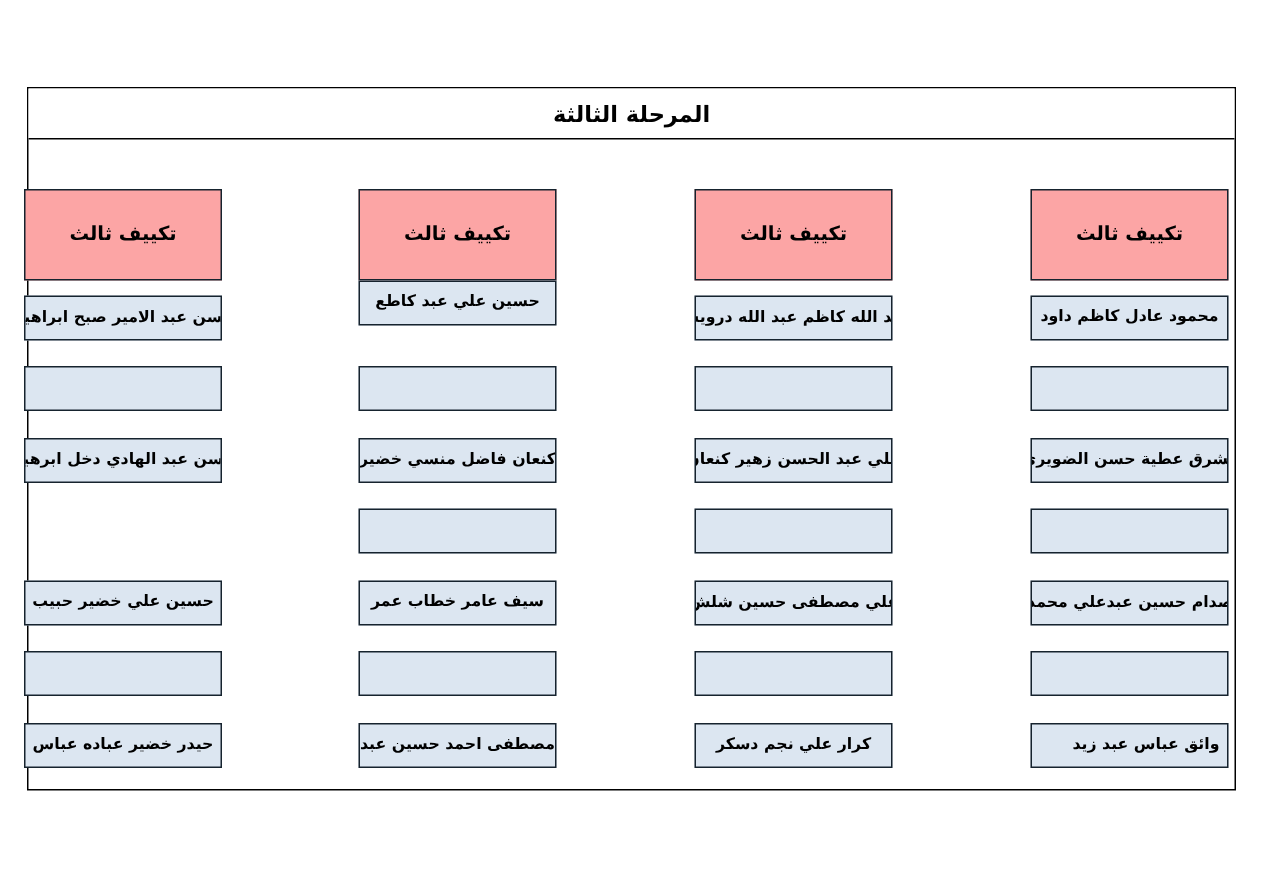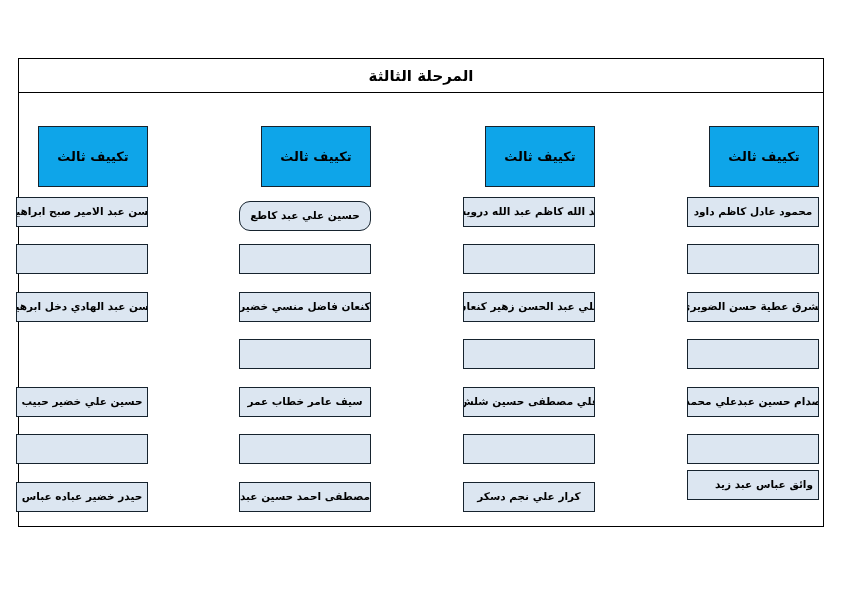--- a/index.html
+++ b/index.html
@@ -78,23 +78,23 @@
   }
   .col.c1 { right: 4px; }
   .col.c2 { right: 228px; }
   .col.c3 { right: 452px; }
   .col.c4 { right: 675px; }
 
   
   .col-head {
     position: absolute;
     top: 0;
-    width: 110px;
+    width: 132px;
     height: 61px;
-    background: #0ea5e9;
+    background: #fca5a5;
     border: 1.2px solid #16232e;
     box-sizing: border-box;
     display: flex;
     align-items: center;
     justify-content: center;
   }
   .col-head .txt {
     font-size: 13px;
     font-weight: 600;
     white-space: nowrap;
@@ -151,21 +151,21 @@
       </div>
       <div class="cell blank" style="top: 213px;">
         <span class="txt"></span>
       </div>
       <div class="cell" style="top: 261px;">
         <span class="txt">صدام حسين عبدعلي محمد</span>
       </div>
       <div class="cell blank" style="top: 308px;">
         <span class="txt"></span>
       </div>
-      <div class="cell" style="top: 344px; padding-left: 22px;">
+      <div class="cell" style="top: 356px; padding-left: 22px;">
         <span class="txt">وائق عباس عبد زيد</span>
       </div>
     </div>
 
     <div class="col c2">
       <div class="col-head">
         <span class="txt">تكييف ثالث</span>
       </div>
       <div class="cell" style="top: 71px;">
         <span class="txt">عبد الله كاظم عبد الله درويش</span>
@@ -187,21 +187,21 @@
       </div>
       <div class="cell" style="top: 356px;">
         <span class="txt">كرار علي نجم دسكر</span>
       </div>
     </div>
 
     <div class="col c3">
       <div class="col-head">
         <span class="txt">تكييف ثالث</span>
       </div>
-      <div class="cell" style="top: 75px; border-radius: 11px;">
+      <div class="cell" style="top: 61px;">
         <span class="txt">حسين علي عبد كاطع</span>
       </div>
       <div class="cell blank" style="top: 118px;">
         <span class="txt"></span>
       </div>
       <div class="cell" style="top: 166px;">
         <span class="txt">كنعان فاضل منسي خضير</span>
       </div>
       <div class="cell blank" style="top: 213px;">
         <span class="txt"></span>

